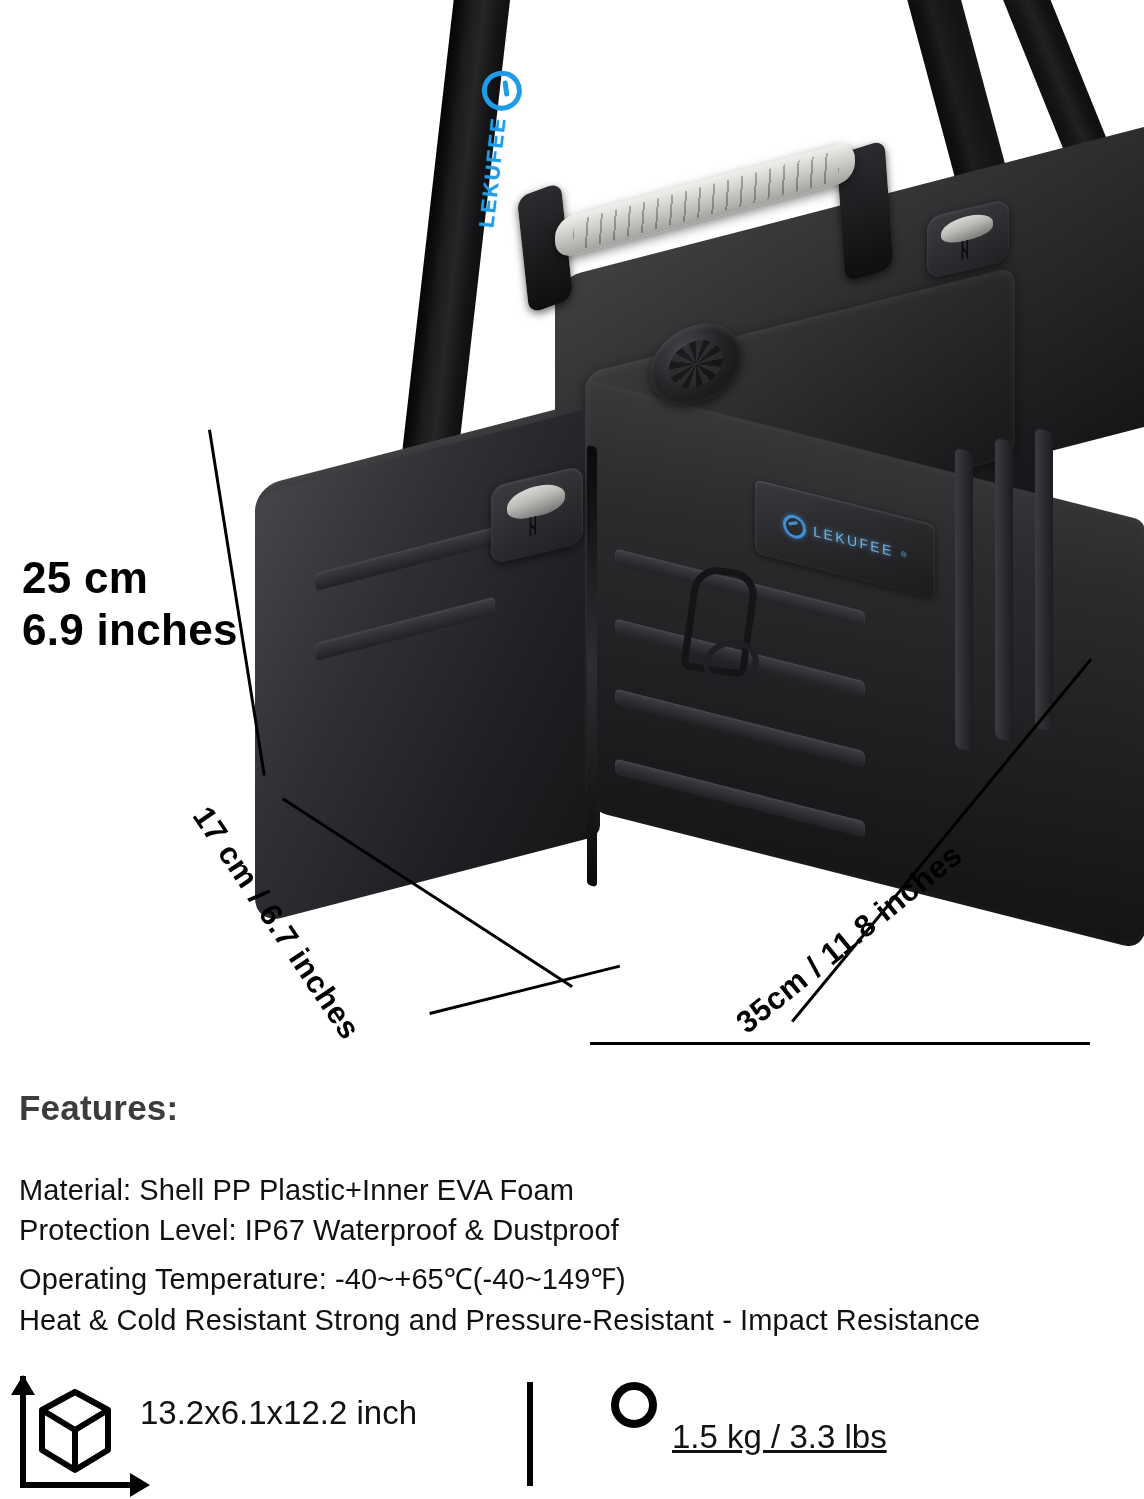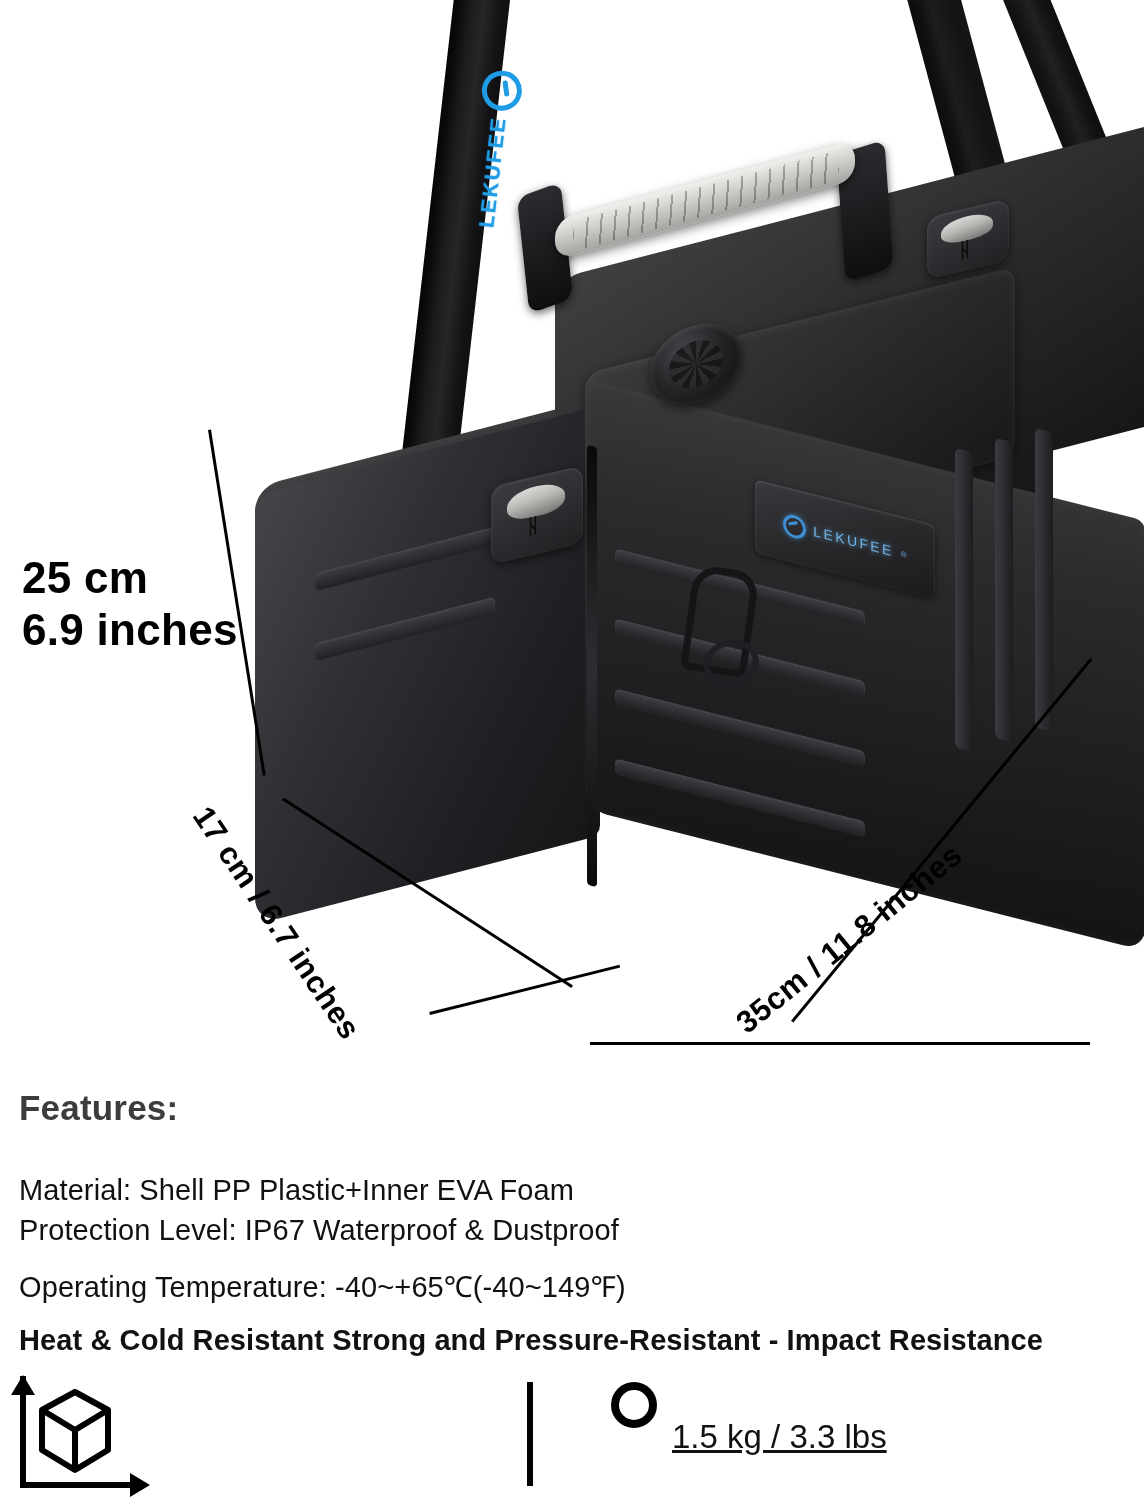--- a/index.html
+++ b/index.html
@@ -357,39 +357,40 @@
       <div>6.9 inches</div>
     </div>
     <div class="dimlabel" id="label-depth">17 cm / 6.7 inches</div>
     <div class="dimlabel" id="label-width">35cm / 11.8 inches</div>
   </div>
 
   <div id="features">
     <div id="features-title">Features:</div>
     <div class="feat-line" style="top:62px;margin-top:24px;">Material: Shell PP Plastic+Inner EVA Foam</div>
     <div class="feat-line" style="top:116px;margin-top:10px;">Protection Level: IP67 Waterproof &amp; Dustproof</div>
-    <div class="feat-line" style="top:178px;text-align:center;">Operating Temperature: -40~+65℃(-40~149℉)</div>
-    <div class="feat-line" style="top:236px;font-weight:bold;">Heat &amp; Cold Resistant Strong and Pressure-Resistant - Impact Resistance</div>
+    <div class="feat-line" style="top:170px;text-align:center;">Operating Temperature: -40~+65℃(-40~149℉)</div>
+    <div class="feat-line" style="top:216px;">Heat &amp; Cold Resistant Strong and Pressure-Resistant - Impact Resistance</div>
   </div>
 
   <div id="specs">
 
     <div id="dim-icon">
       <div id="axis-v"></div>
       <div id="axis-h"></div>
       <div id="cube">
         <svg width="74" height="86" viewBox="0 0 74 86" fill="none" stroke="#000" stroke-width="6" stroke-linejoin="round">
           <path d="M37 4 L70 22 L70 62 L37 82 L4 62 L4 22 Z"></path>
           <path d="M4 22 L37 42 L70 22"></path>
           <path d="M37 42 L37 82"></path>
         </svg>
       </div>
     </div>
 
     <div id="dim-text">
+      <div>13.2x6.1x12.2 inch</div>
     </div>
 
     <div id="divider"></div>
 
     <div id="wt-icon">
       <div id="wt-ring"></div>
     </div>
 
     <div id="wt-text">1.5 kg / 3.3 lbs</div>
   </div>

